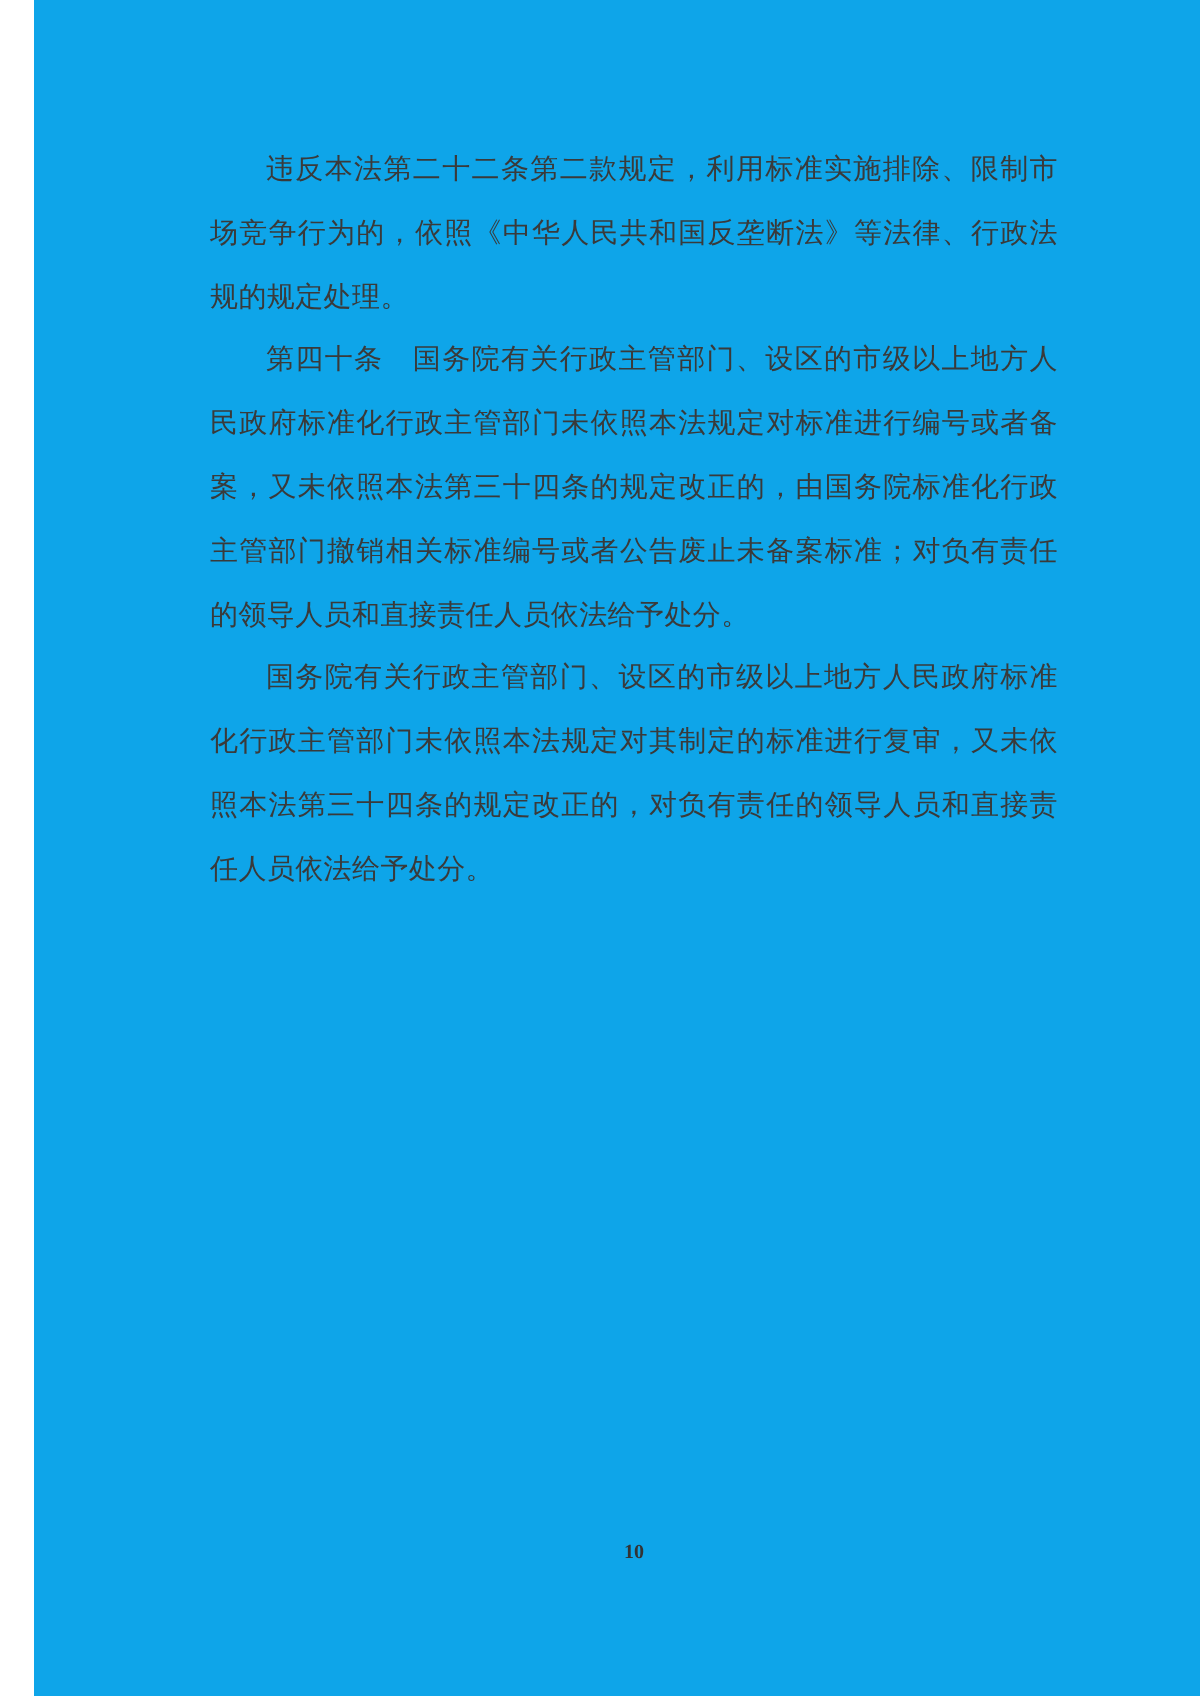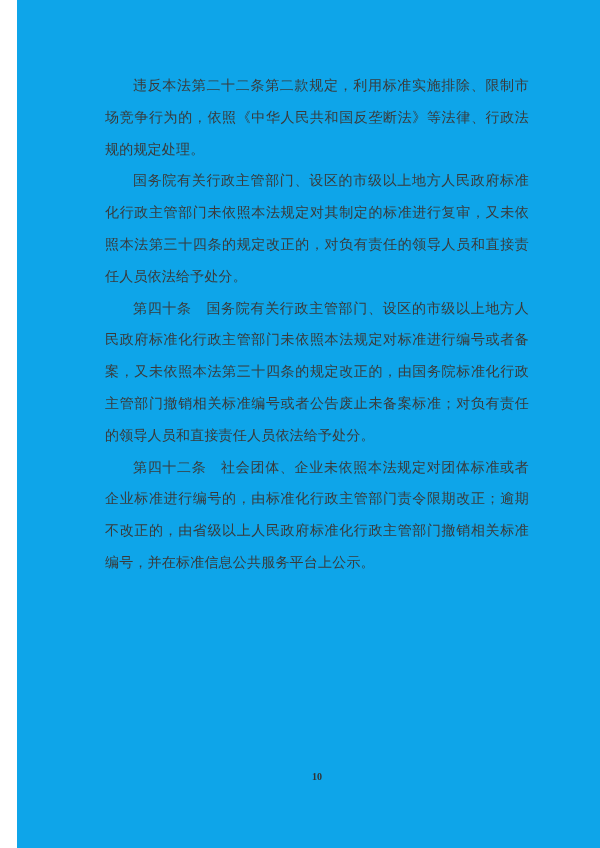--- a/index.html
+++ b/index.html
@@ -44,18 +44,17 @@
     color: #333333;
     line-height: 12px;
   }
 </style>
 </head>
 <body>
 
 <div class="page">
   <div class="doc-body">
     <p>违反本法第二十二条第二款规定，利用标准实施排除、限制市场竞争行为的，依照《中华人民共和国反垄断法》等法律、行政法规的规定处理。</p>
+    <p>第四十条　国务院有关行政主管部门、设区的市级以上地方人民政府标准化行政主管部门未依照本法规定对标准进行编号或者备案，又未依照本法第三十四条的规定改正的，由国务院标准化行政主管部门撤销相关标准编号或者公告废止未备案标准；对负有责任的领导人员和直接责任人员依法给予处分。</p>
     <p>国务院有关行政主管部门、设区的市级以上地方人民政府标准化行政主管部门未依照本法规定对其制定的标准进行复审，又未依照本法第三十四条的规定改正的，对负有责任的领导人员和直接责任人员依法给予处分。</p>
-    <p>第四十条　国务院有关行政主管部门、设区的市级以上地方人民政府标准化行政主管部门未依照本法规定对标准进行编号或者备案，又未依照本法第三十四条的规定改正的，由国务院标准化行政主管部门撤销相关标准编号或者公告废止未备案标准；对负有责任的领导人员和直接责任人员依法给予处分。</p>
-    <p>第四十二条　社会团体、企业未依照本法规定对团体标准或者企业标准进行编号的，由标准化行政主管部门责令限期改正；逾期不改正的，由省级以上人民政府标准化行政主管部门撤销相关标准编号，并在标准信息公共服务平台上公示。</p>
   </div>
   <div class="page-number">10</div>
 </div>
 
 </body></html>

